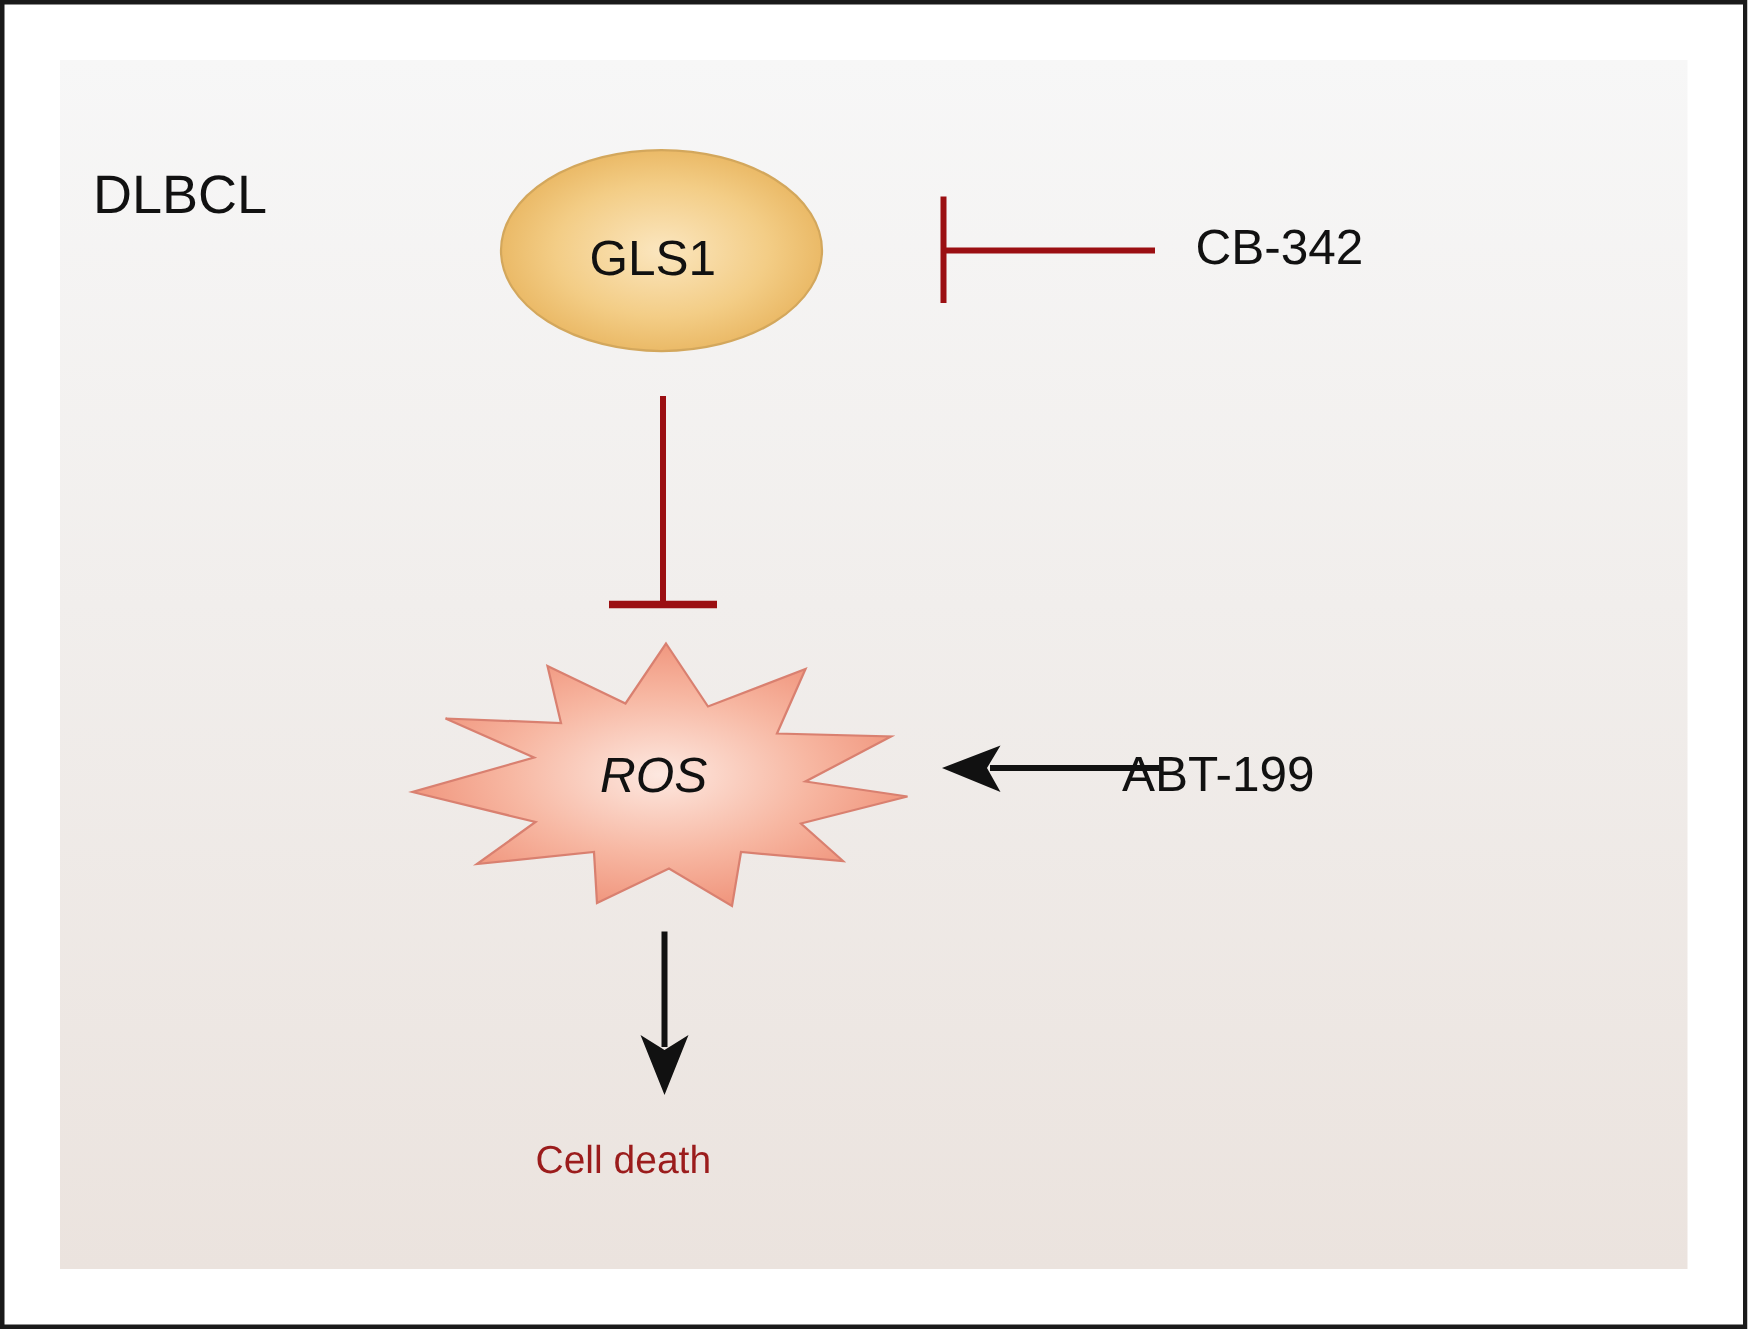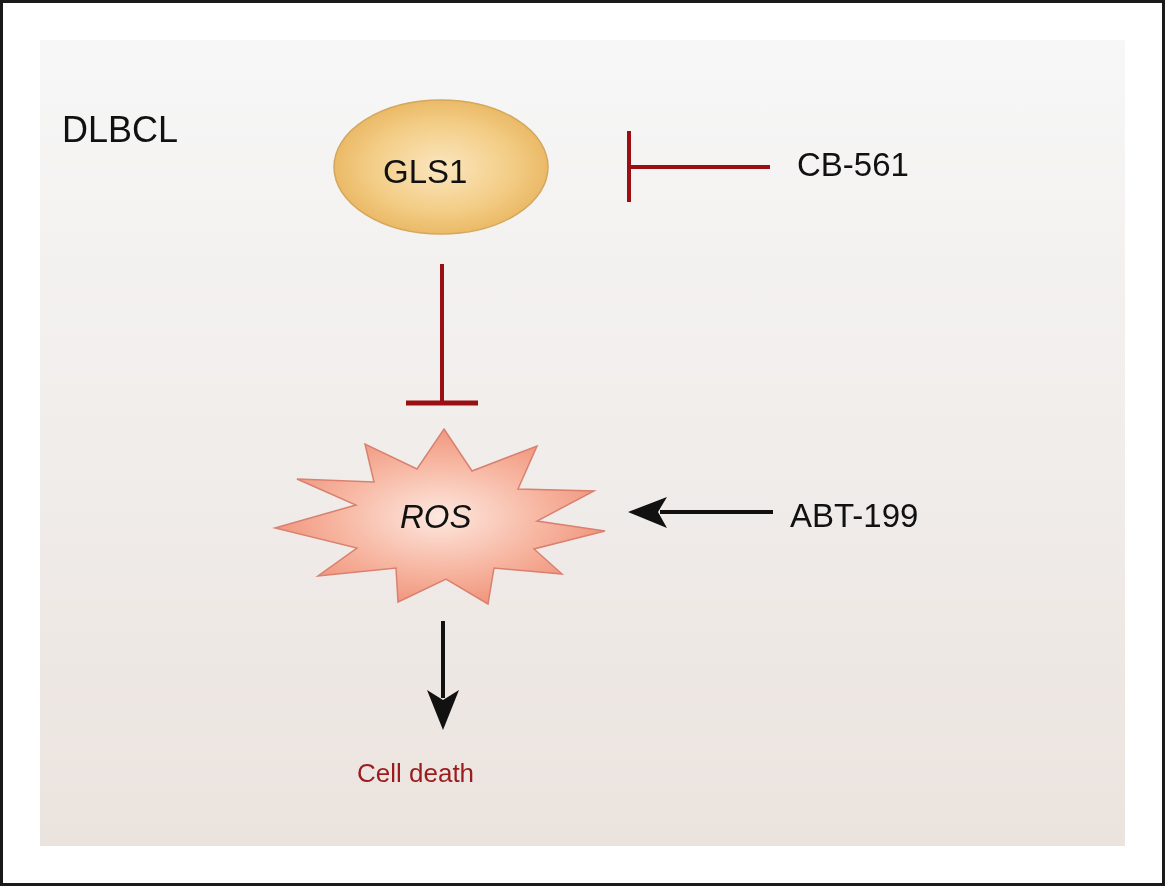--- a/index.html
+++ b/index.html
@@ -72,17 +72,17 @@
     <polygon points="628,512 667,497 658,512 667,528" fill="#111"></polygon>
   </g>
 
   <g>
     <line x1="443" y1="621" x2="443" y2="698" stroke="#111" stroke-width="4"></line>
     <polygon points="443,730 427,690 443,700 459,690" fill="#111"></polygon>
   </g>
 </svg>
 
 <div class="lbl" style="left:62px; top:84px; font-size:36px;margin-top:28px;">DLBCL</div>
-<div class="lbl" style="left:383px; top:155px; font-size:33px;">GLS1</div>
-<div class="lbl" style="left:797px; top:148px; font-size:33px;">CB-561</div>
+<div class="lbl" style="left:393px; top:155px; font-size:33px;">GLS1</div>
+<div class="lbl" style="left:797px; top:148px; font-size:33px;">CB-342</div>
 <div class="lbl" style="left:400px; top:500px; font-size:33px;font-style:italic;">ROS</div>
-<div class="lbl" style="left:790px; top:499px; font-size:33px;">ABT-199</div>
+<div class="lbl" style="left:748px; top:499px; font-size:33px;">ABT-199</div>
 <div class="lbl" style="left:357px; top:760px; font-size:26px; color:#9b1c1c;">Cell death</div>
 
 </body></html>

